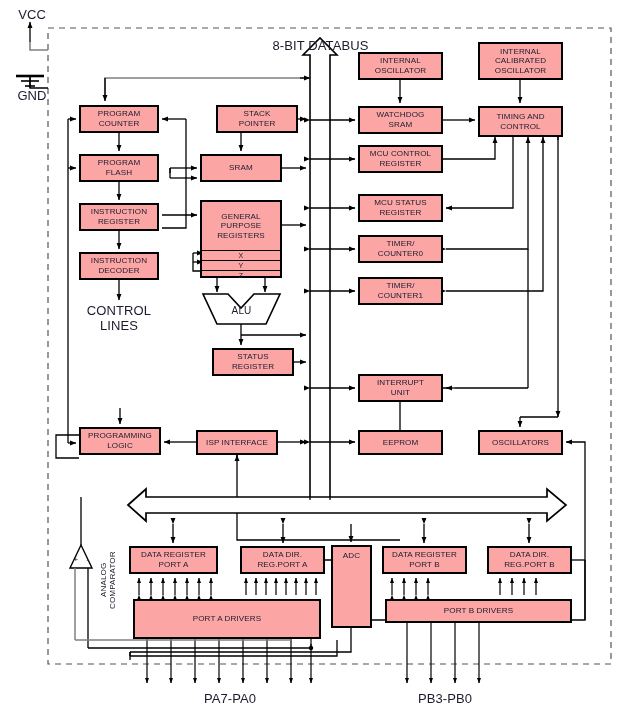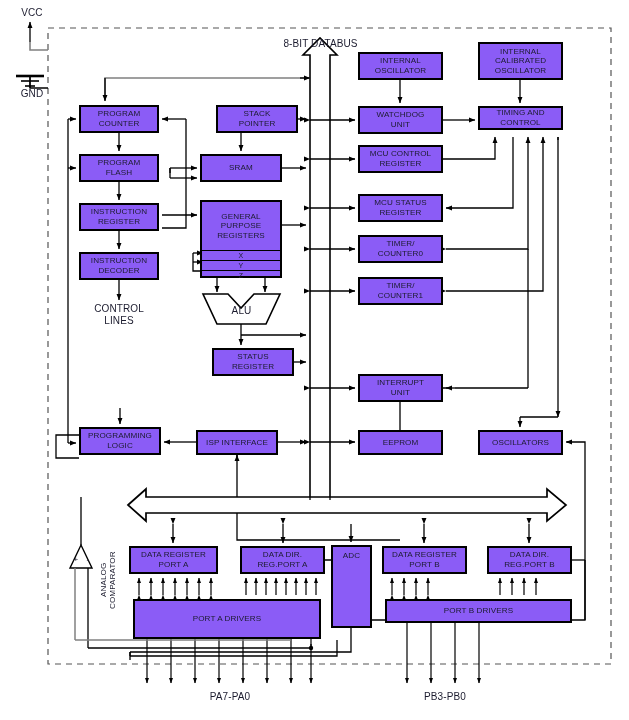--- a/index.html
+++ b/index.html
@@ -1,26 +1,26 @@
 <!DOCTYPE html>
 <html><head>
 <meta charset="utf-8">
 <title>AVR Block Diagram</title>
 <style>
   html,body{margin:0;padding:0;background:#ffffff;}
   body{font-family:"Liberation Sans", sans-serif;}
   #root{position:relative;width:629px;height:720px;overflow:hidden;background:#fff;}
   svg#canvas{position:absolute;left:0;top:0;width:629px;height:720px;}
 
-  .blk{position:absolute;border:2px solid #000;background:#8b5cf6;
+  .blk{position:absolute;border:2px solid #000;background:#fca5a5;
        display:flex;align-items:center;justify-content:center;text-align:center;
        font-size:8.1px;line-height:1.18;color:#1b1b2e;letter-spacing:.1px;
        font-family:"Liberation Sans", sans-serif;box-sizing:border-box;}
   .blk span{display:block;padding:0 2px;}
-  .lbl{position:absolute;font-size:10px;color:#1b1b2e;text-align:center;
+  .lbl{position:absolute;font-size:13px;color:#1b1b2e;text-align:center;
        line-height:1.18;white-space:pre;letter-spacing:.1px;}
   .vlbl{position:absolute;font-size:8.1px;color:#1b1b2e;line-height:1.1;
         writing-mode:vertical-rl;transform:rotate(180deg);text-align:center;letter-spacing:.1px;}
   .xyz{position:absolute;left:0;right:0;border-top:1.6px solid #000;
        font-size:7px;text-align:center;color:#1b1b2e;height:9px;line-height:9px;}
 </style>
 </head>
 <body>
 
 <div id="root">
@@ -286,23 +286,23 @@
     <span style="white-space:pre-line">INTERNAL
 OSCILLATOR</span>
   </div>
   <div class="blk" style="left:478px;top:42px;width:85px;height:38px;">
     <span style="white-space:pre-line">INTERNAL
 CALIBRATED
 OSCILLATOR</span>
   </div>
   <div class="blk" style="left:358px;top:106px;width:85px;height:28px;">
     <span style="white-space:pre-line">WATCHDOG
-UNIT</span>
-  </div>
-  <div class="blk" style="left:478px;top:106px;width:85px;height:24px;">
+SRAM</span>
+  </div>
+  <div class="blk" style="left:478px;top:106px;width:85px;height:31px;">
     <span style="white-space:pre-line">TIMING AND
 CONTROL</span>
   </div>
   <div class="blk" style="left:358px;top:145px;width:85px;height:28px;">
     <span style="white-space:pre-line">MCU CONTROL
 REGISTER</span>
   </div>
   <div class="blk" style="left:358px;top:194px;width:85px;height:28px;">
     <span style="white-space:pre-line">MCU STATUS
 REGISTER</span>

